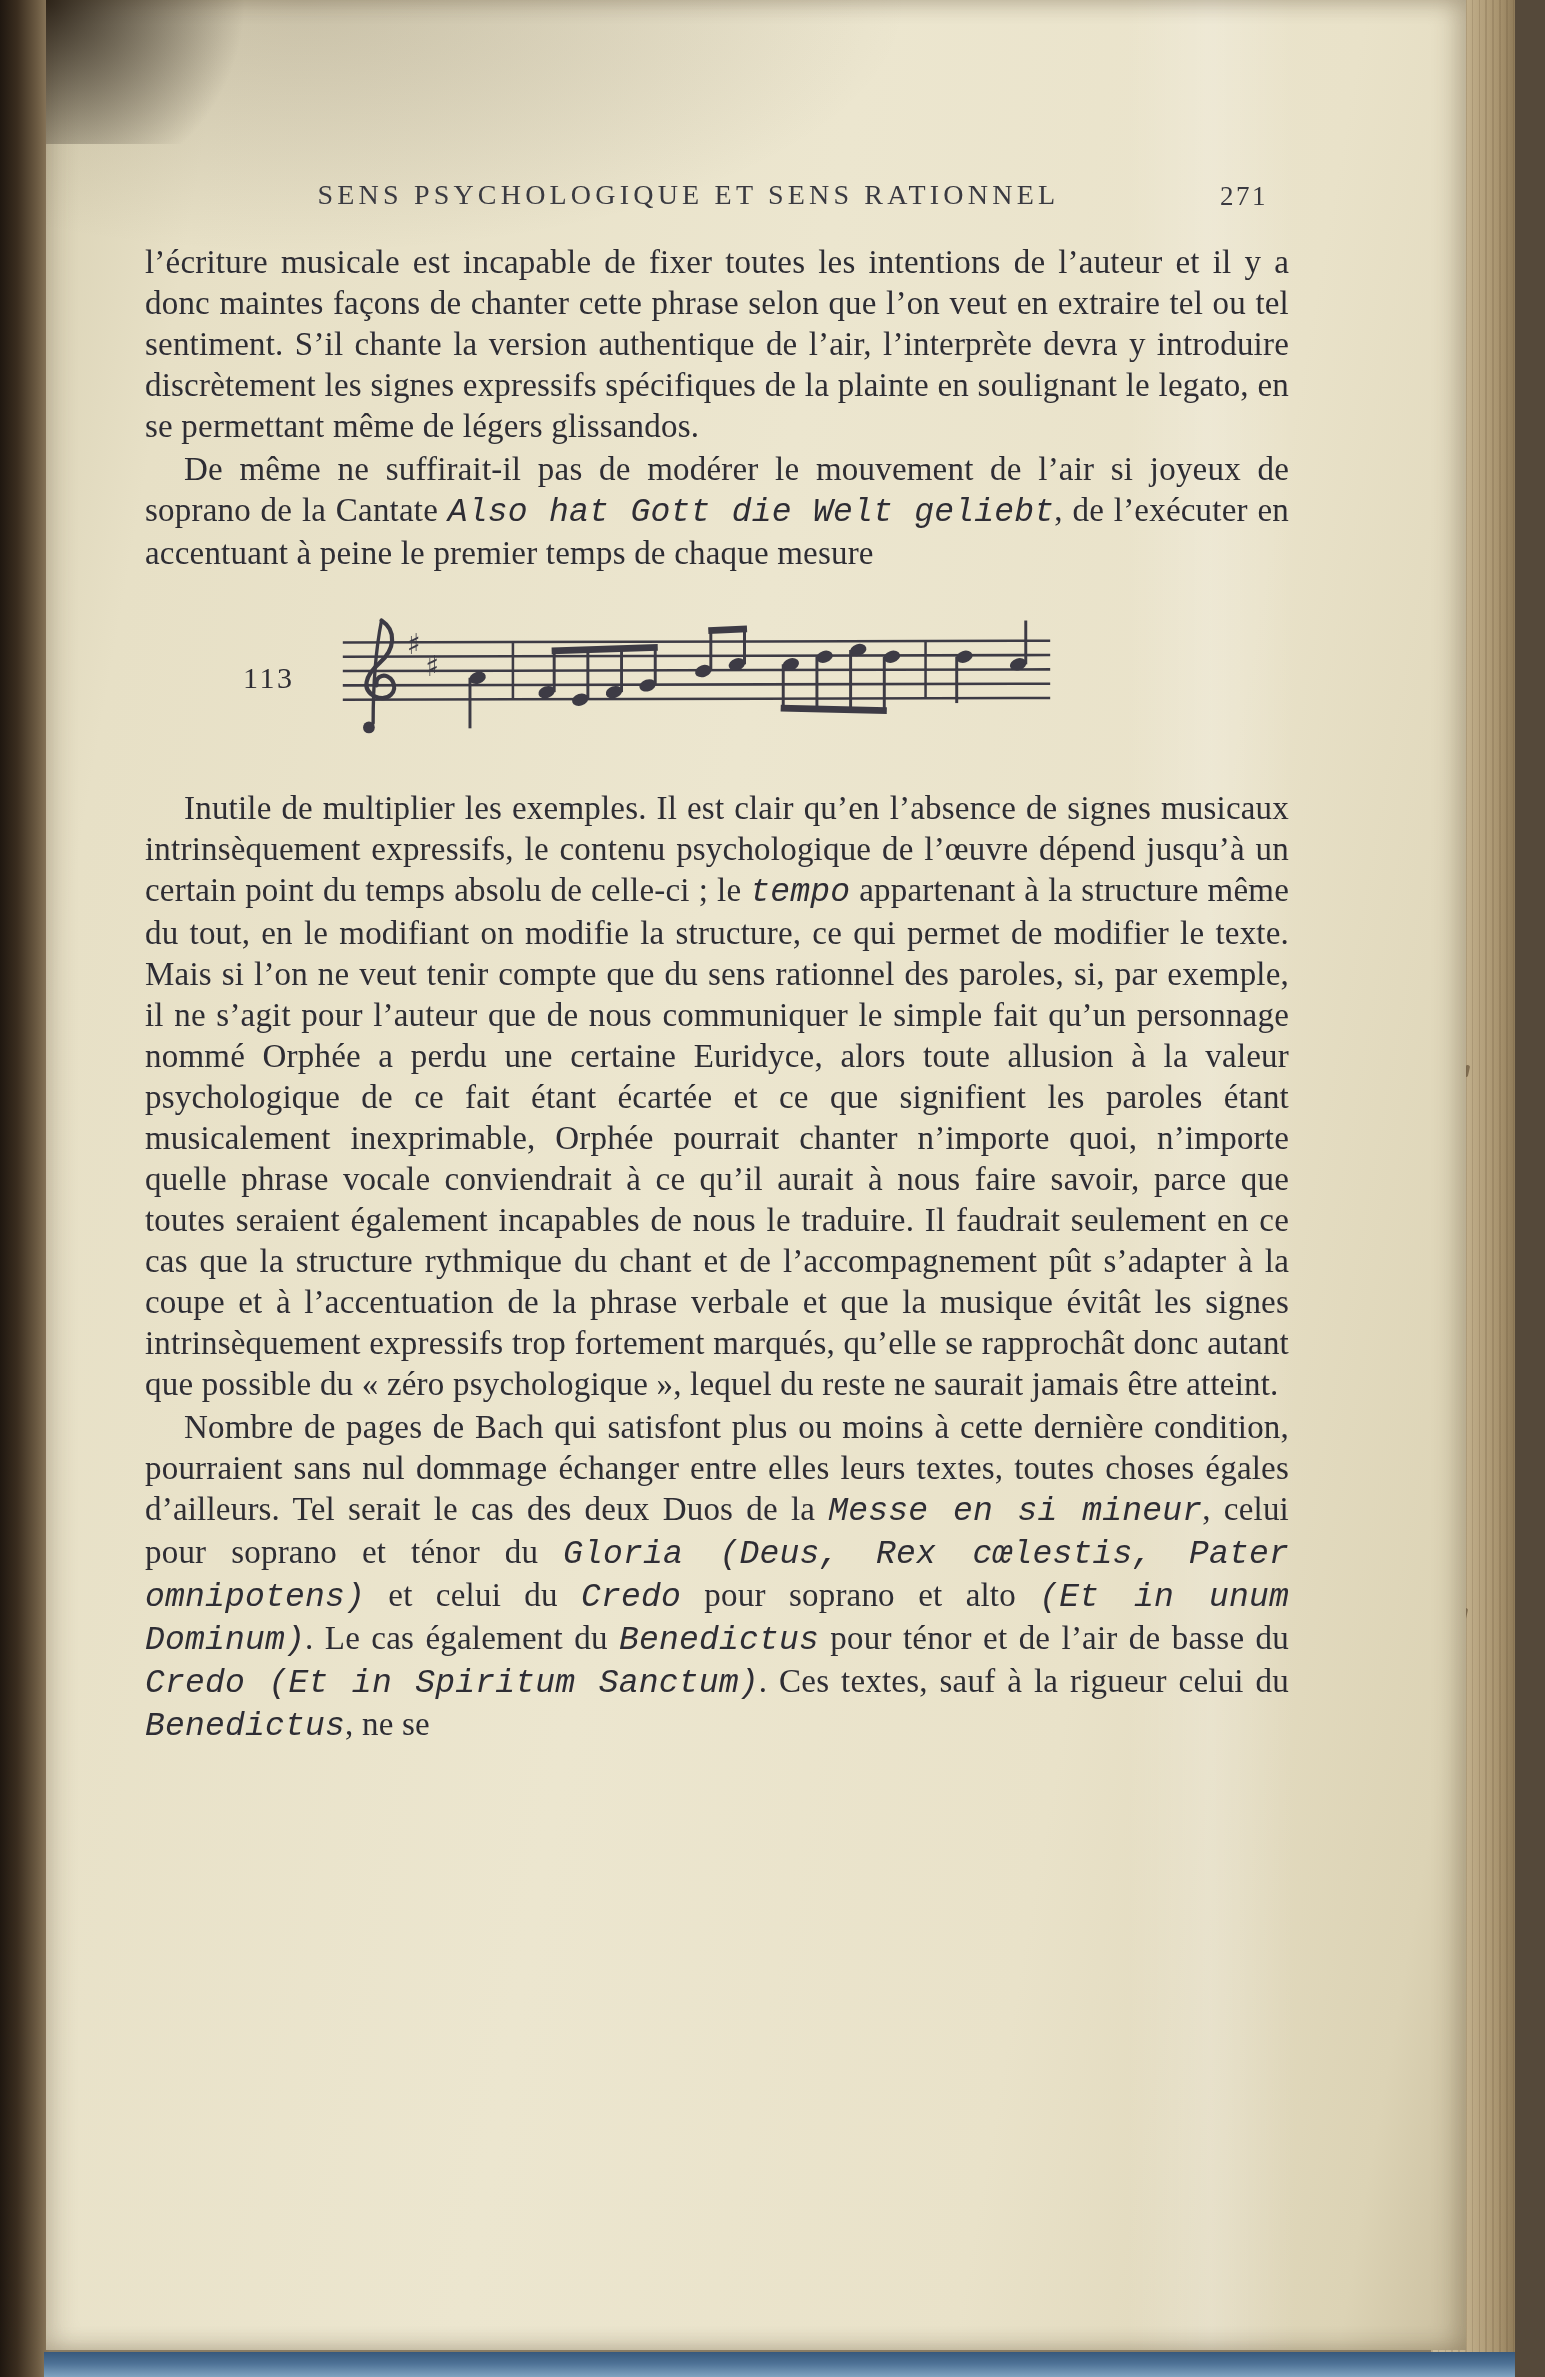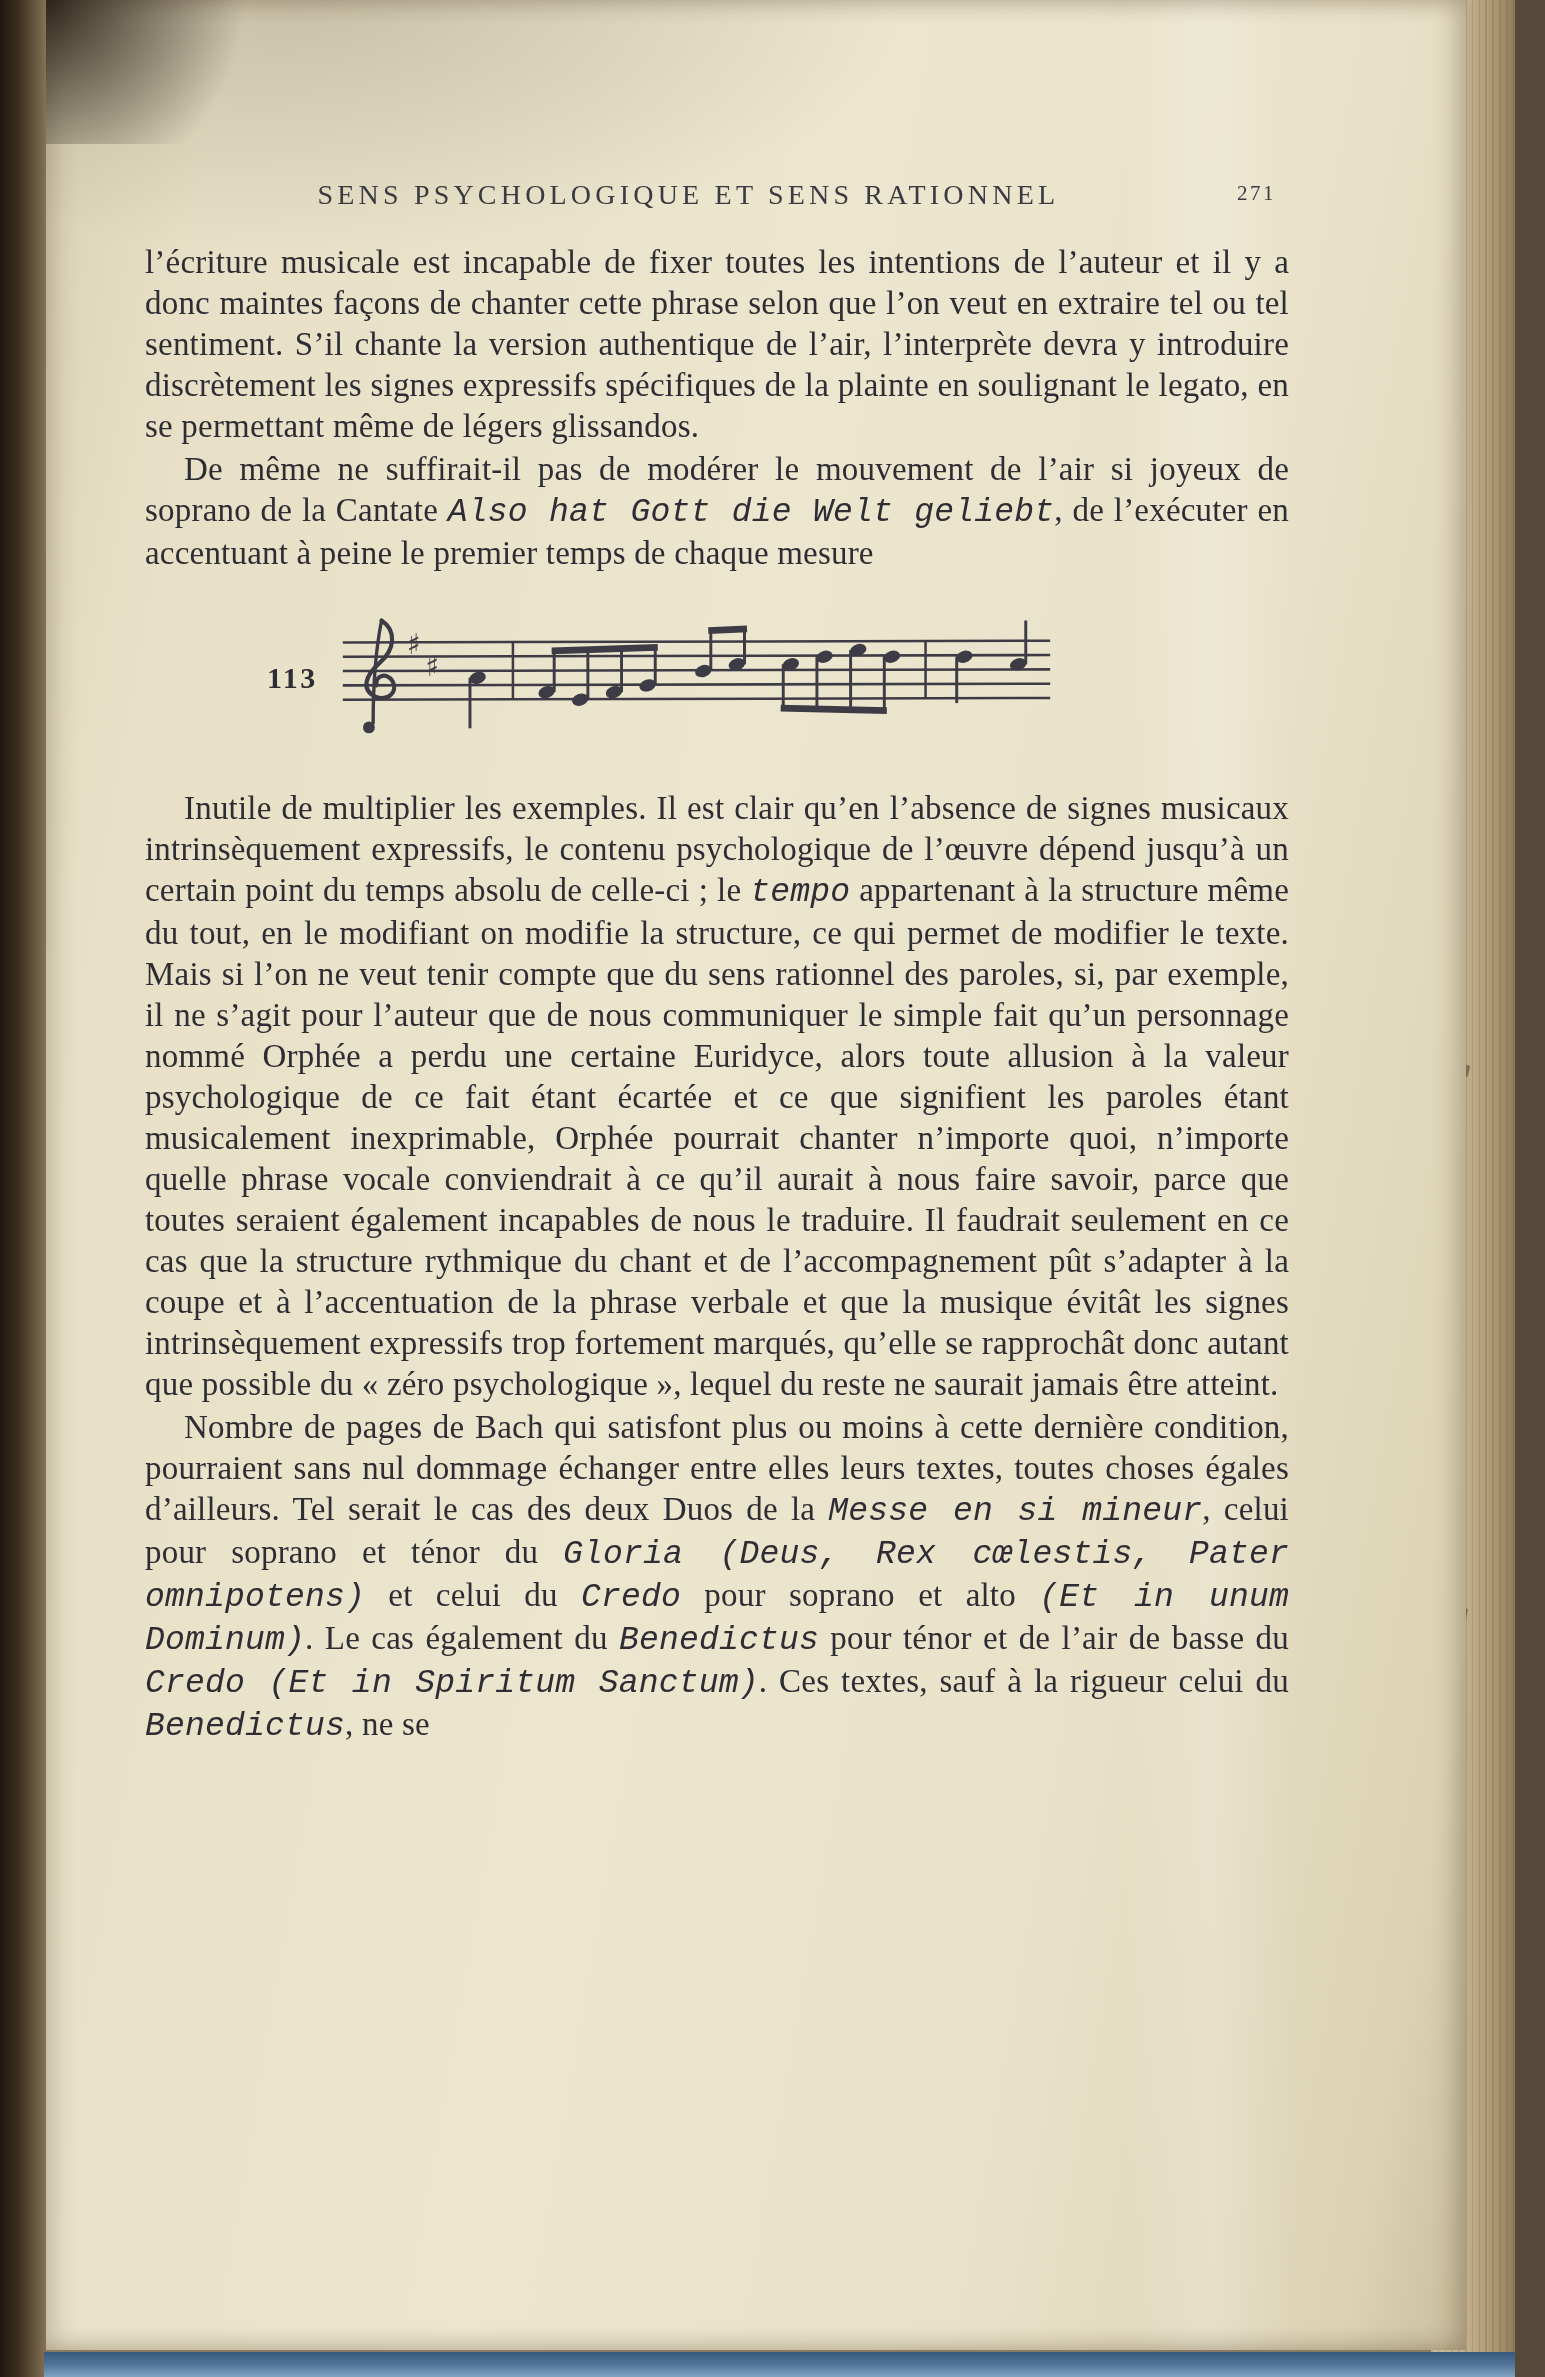--- a/index.html
+++ b/index.html
@@ -43,35 +43,35 @@
   }
   .header{
     position:relative;margin:179px 173px 0 97px;height:44px;
     color:#3a3a41;
   }
   .header-title{
     position:absolute;left:50%;transform:translateX(-54%);
     font-size:28px;letter-spacing:4.2px;white-space:nowrap;
   }
   .page-number{
-    position:absolute;right:17px;top:1.7px;font-size:21px;letter-spacing:2.5px;
+    position:absolute;right:25px;top:1.7px;font-size:27px;letter-spacing:2.5px;
   }
   .body-text{
     position:relative;margin:18.6px 173px 0 97px;width:1148px;
     color:#2e2d34;font-size:33px;line-height:41px;
     text-align:justify;letter-spacing:0.2px;
   }
   p.para{margin:2px;}
   p.indent{text-indent:39px;}
   .it{font-style:italic;font-family:Liberation Mono, monospace;}
   
   .figure{position:relative;height:177px;margin:22px 0 15px 0;}
   .fig-label{
     position:absolute;left:100px;top:61px;
-    font-weight:bold;font-size:30px;letter-spacing:2.5px;color:#2e2d34;margin-left:24px;
+    font-weight:normal;font-size:30px;letter-spacing:2.5px;color:#2e2d34;
   }
   .fig-svg{position:absolute;left:182px;top:6.8px;}
   .staff-ink{stroke:#3d3b45;fill:none;}
   .note-ink{fill:#3d3b45;stroke:none;}
 </style>
 </head>
 <body>
 
 <div class="scene">
 

